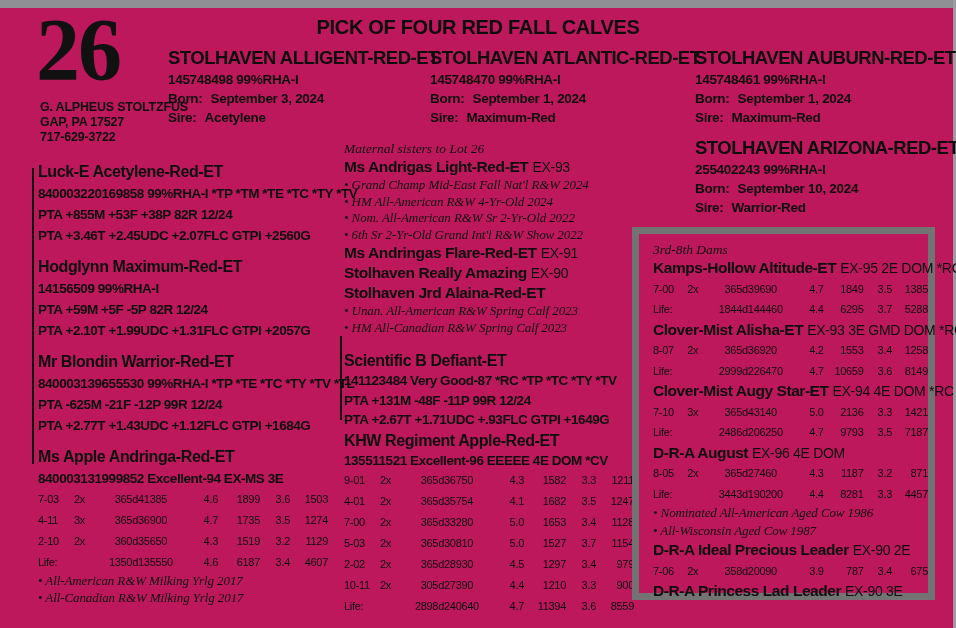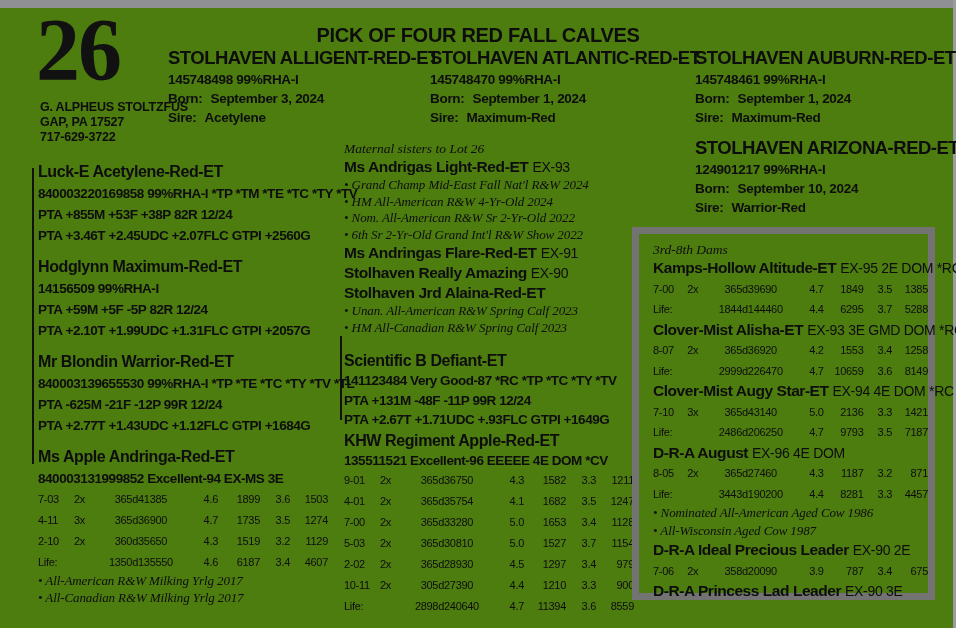--- a/index.html
+++ b/index.html
@@ -1,34 +1,34 @@
 <!DOCTYPE html>
 <html><head>
 <meta charset="utf-8">
 <style>
   * { margin:0; padding:0; box-sizing:border-box; }
   html,body { background:#fff; }
   .page {
-    position:relative; width:956px; height:628px; background:#4d7c0f;
+    position:relative; width:956px; height:628px; background:#be185d;
     font-family:"Liberation Sans", sans-serif; color:#0d0d0d; overflow:hidden;
   }
   .top-edge { position:absolute; left:0; top:0; width:956px; height:8px; background:#8e9093; }
   .right-edge { position:absolute; right:0; top:0; width:3px; height:628px; background:#9a9c9e; }
 
   .lot-number {
     position:absolute; left:36px; top:2px; width:130px;
     font-family:"Liberation Serif", serif; font-weight:700; font-size:88px; line-height:96px;
     letter-spacing:-2px; color:#111;
   }
   .consignor { position:absolute; left:40px; top:100px; width:150px;
     font-size:12.5px; font-weight:700; line-height:15px; letter-spacing:-0.2px; }
 
   .sale-title {
     position:absolute; left:0; top:16px; width:956px; text-align:center;
-    font-size:20px; font-weight:700; letter-spacing:-0.3px;margin-top:8px;
+    font-size:20px; font-weight:700; letter-spacing:-0.3px;
   }
 
   .calf-col { position:absolute; top:46px; width:262px; }
   .calf-name { font-size:18.5px; font-weight:700; letter-spacing:-0.5px; line-height:24px; white-space:nowrap; }
   .calf-line { font-size:13.5px; font-weight:700; letter-spacing:-0.3px; line-height:19px; white-space:nowrap; }
   .calf-line .lbl { margin-right:8px; }
   .second-name { margin-top:9px; }
 
   .bracket { position:absolute; width:2px; background:#111; }
 
@@ -94,21 +94,21 @@
     <div class="calf-line"><span class="lbl">Born:</span><span>September 1, 2024</span></div>
     <div class="calf-line"><span class="lbl">Sire:</span><span>Maximum-Red</span></div>
   </div>
 
   <div class="calf-col" style="left:695px;">
     <div class="calf-name">STOLHAVEN AUBURN-RED-ET</div>
     <div class="calf-line">145748461 99%RHA-I</div>
     <div class="calf-line"><span class="lbl">Born:</span><span>September 1, 2024</span></div>
     <div class="calf-line"><span class="lbl">Sire:</span><span>Maximum-Red</span></div>
     <div class="calf-name second-name">STOLHAVEN ARIZONA-RED-ET</div>
-    <div class="calf-line">124901217 99%RHA-I</div>
+    <div class="calf-line">255402243 99%RHA-I</div>
     <div class="calf-line"><span class="lbl">Born:</span><span>September 10, 2024</span></div>
     <div class="calf-line"><span class="lbl">Sire:</span><span>Warrior-Red</span></div>
   </div>
 
   <div class="bracket" style="left:32px; top:168px; height:296px;"></div>
   <div class="bracket" style="left:340px; top:336px; height:84px;"></div>
 
   <div class="left-col">
     <div class="ped-block">
       <div class="ped-name">Luck-E Acetylene-Red-ET</div>

